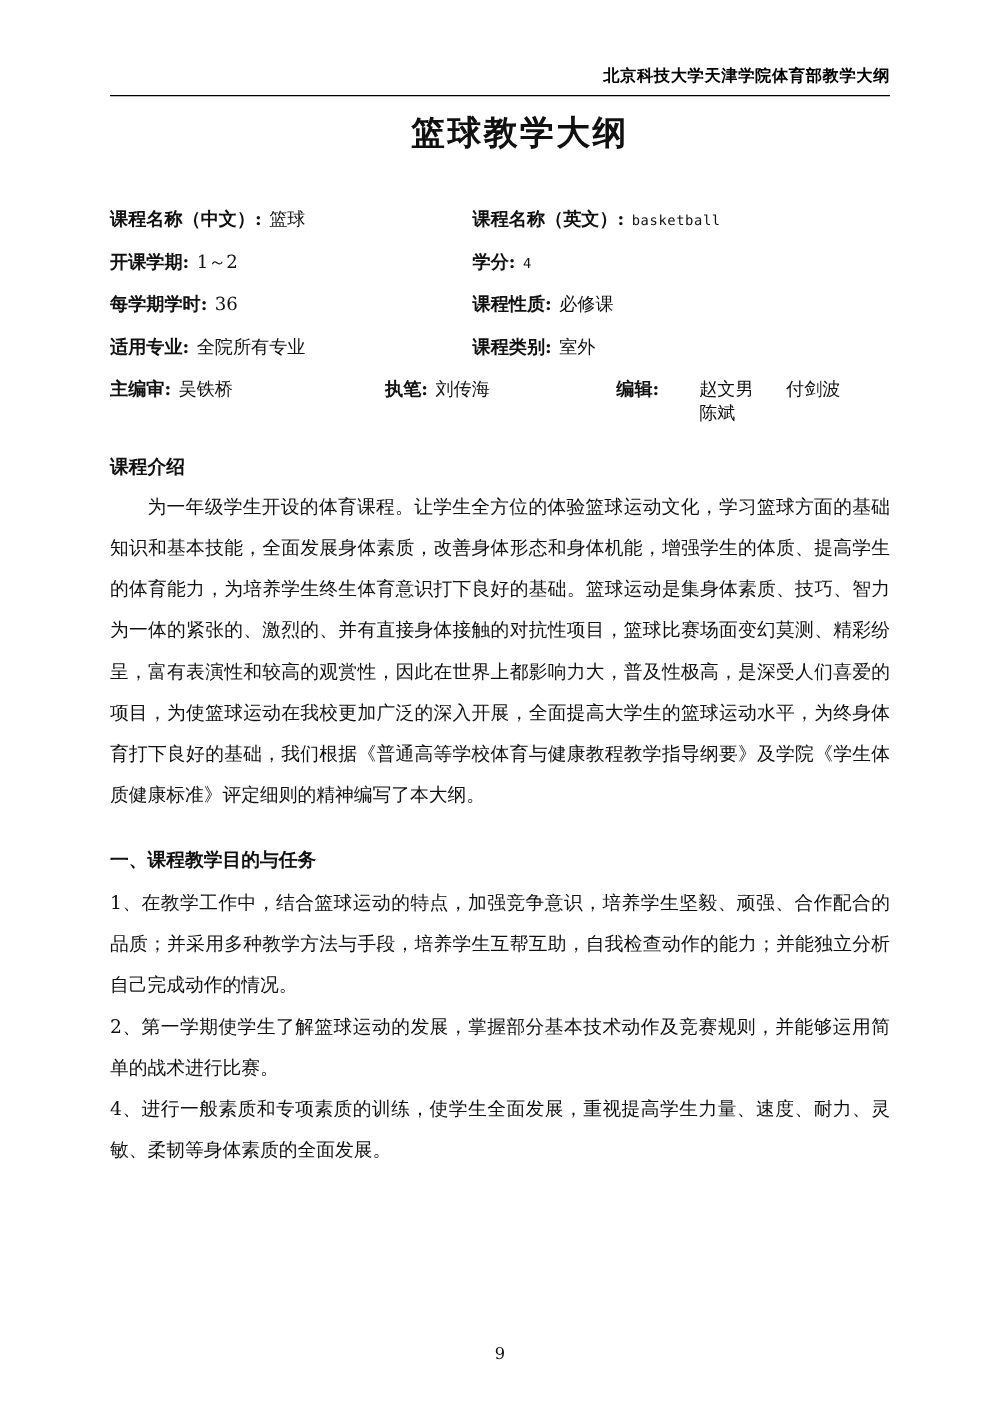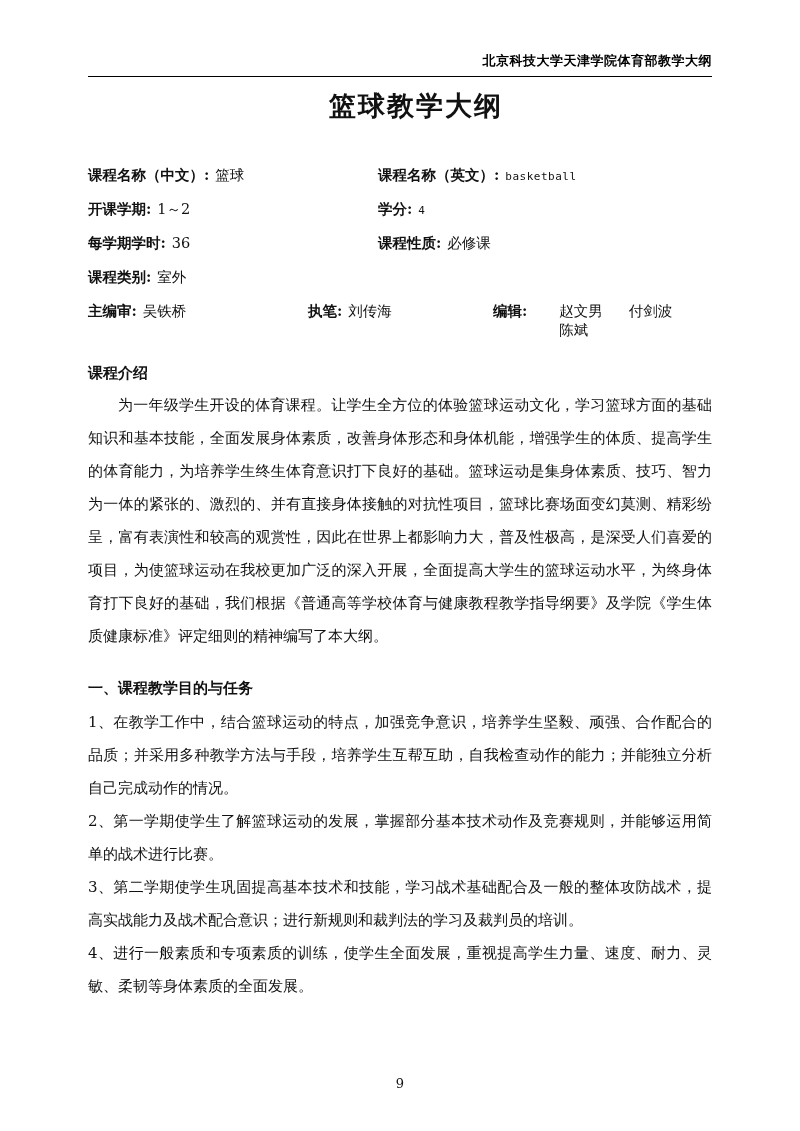--- a/index.html
+++ b/index.html
@@ -181,20 +181,24 @@
           <span class="lbl">每学期学时:</span>
           <span class="val num">36</span>
         </div>
         <div class="info-col right">
           <span class="lbl">课程性质:</span>
           <span class="val">必修课</span>
         </div>
       </div>
 
       <div class="info-row">
+        <div class="info-col left">
+          <span class="lbl">适用专业:</span>
+          <span class="val">全院所有专业</span>
+        </div>
         <div class="info-col right">
           <span class="lbl">课程类别:</span>
           <span class="val">室外</span>
         </div>
       </div>
 
       <div class="credits">
         <div class="grp g1">
           <span class="lbl">主编审:</span>
           <span class="val">吴铁桥</span>
@@ -213,20 +217,19 @@
 
     </div>
 
     <div class="section-head">课程介绍</div>
     <p class="para indent">为一年级学生开设的体育课程。让学生全方位的体验篮球运动文化，学习篮球方面的基础知识和基本技能，全面发展身体素质，改善身体形态和身体机能，增强学生的体质、提高学生的体育能力，为培养学生终生体育意识打下良好的基础。篮球运动是集身体素质、技巧、智力为一体的紧张的、激烈的、并有直接身体接触的对抗性项目，篮球比赛场面变幻莫测、精彩纷呈，富有表演性和较高的观赏性，因此在世界上都影响力大，普及性极高，是深受人们喜爱的项目，为使篮球运动在我校更加广泛的深入开展，全面提高大学生的篮球运动水平，为终身体育打下良好的基础，我们根据《普通高等学校体育与健康教程教学指导纲要》及学院《学生体质健康标准》评定细则的精神编写了本大纲。</p>
 
     <div class="section-head2">一、课程教学目的与任务</div>
     <div class="list">
       <p class="para">1、在教学工作中，结合篮球运动的特点，加强竞争意识，培养学生坚毅、顽强、合作配合的品质；并采用多种教学方法与手段，培养学生互帮互助，自我检查动作的能力；并能独立分析自己完成动作的情况。</p>
       <p class="para">2、第一学期使学生了解篮球运动的发展，掌握部分基本技术动作及竞赛规则，并能够运用简单的战术进行比赛。</p>
-      <p class="para">3、第二学期使学生巩固提高基本技术和技能，学习战术基础配合及一般的整体攻防战术，提高实战能力及战术配合意识；进行新规则和裁判法的学习及裁判员的培训。</p>
       <p class="para">4、进行一般素质和专项素质的训练，使学生全面发展，重视提高学生力量、速度、耐力、灵敏、柔韧等身体素质的全面发展。</p>
     </div>
 
   </div>
 
   <div class="page-number">9</div>
 </div>
 
 </body></html>

